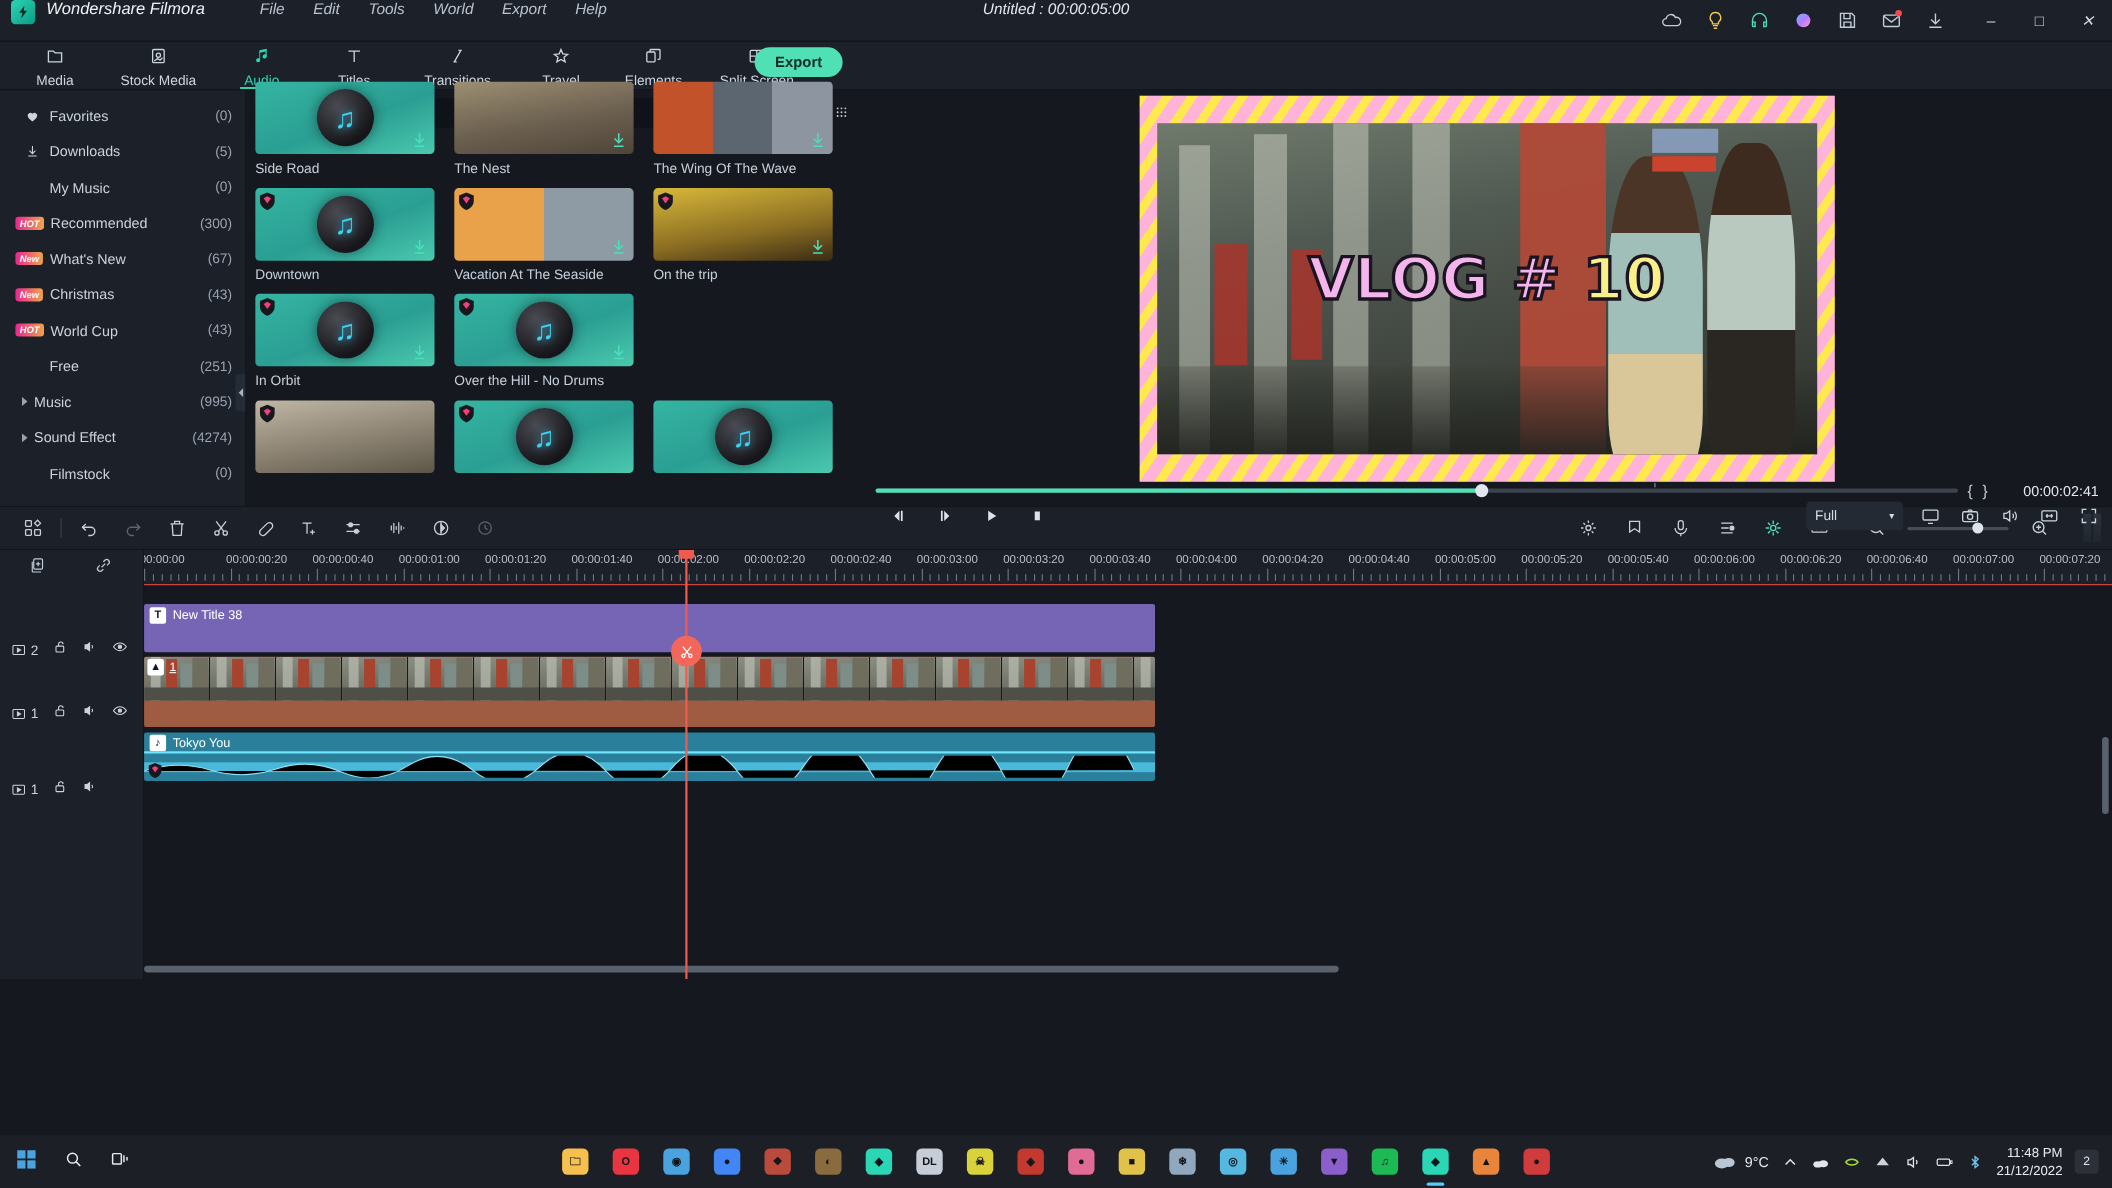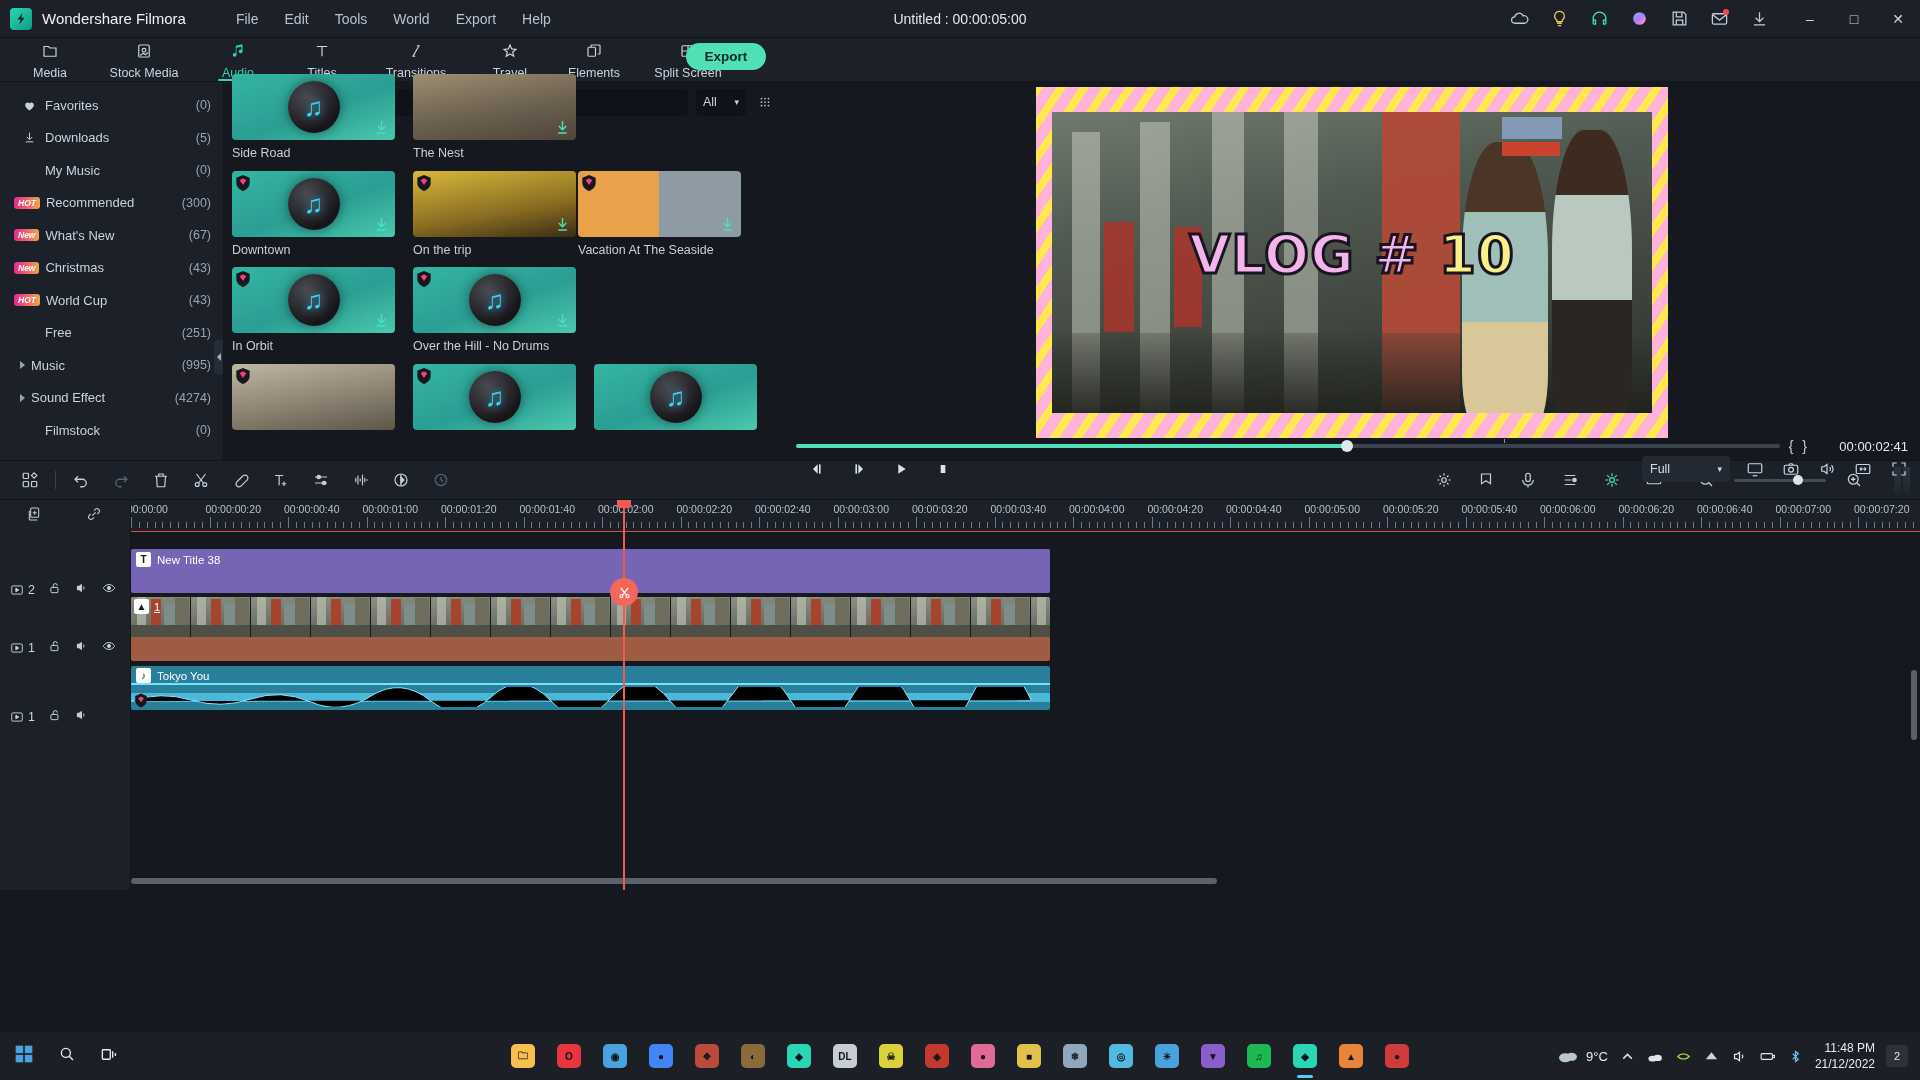--- a/index.html
+++ b/index.html
@@ -1,21 +1,21 @@
 <!DOCTYPE html>
 <html><head>
 <meta charset="utf-8">
 <style>
   * { margin:0; padding:0; box-sizing:border-box; }
   html,body { width:1920px; height:1080px; overflow:hidden;
     background:#15191f; font-family:"Liberation Sans", sans-serif; color:#d8dde4; }
 
   
-  .titlebar { height:38px; background:#1b2029; display:flex; align-items:center;
-    position:relative; border-bottom:1px solid #0f131a; }
+  .titlebar { height:38px; background:#1b2029; display:flex; 
+    position:relative; border-bottom:1px solid #0f131a;font-style:italic; }
   .logo { width:22px; height:22px; margin-left:10px; background:linear-gradient(135deg,#2ad6b3,#0e9b87);
     border-radius:4px; display:flex; align-items:center; justify-content:center; }
   .logo svg { width:14px; height:14px; }
   .app-title { margin-left:10px; font-size:15px; color:#eef2f6; }
   .menu { display:flex; margin-left:50px; gap:26px; }
   .menu div { font-size:14px; color:#b9c2cd; cursor:default; }
   .proj-title { position:absolute; left:50%; transform:translateX(-50%);
     font-size:14px; color:#e3e8ee; }
   .tb-right { margin-left:auto; display:flex; align-items:center; gap:18px; padding-right:10px; }
   .tb-ico { width:22px; height:22px; display:flex; align-items:center; justify-content:center;
@@ -449,60 +449,68 @@
             <div class="cap">Side Road</div>
           </div>
           <div class="card" style="margin-right: 16px;">
             <div class="thumb " style="background:linear-gradient(170deg,#9c8f72,#6c6050 55%,#4e4438)">
               <span class="dl"><svg viewBox="0 0 24 26" fill="none" stroke="currentColor" stroke-width="2.6">
                   <path d="M12 2v14M5 11l7 7 7-7M4 24h16"></path>
                 </svg></span>
             </div>
             <div class="cap">The Nest</div>
           </div>
+          <div class="card" style="margin-right: 0px;">
+            <div class="thumb " style="background:linear-gradient(90deg,#c2522a 0 33%,#5b6670 33% 66%,#8c95a0 66%)">
+              <span class="dl"><svg viewBox="0 0 24 26" fill="none" stroke="currentColor" stroke-width="2.6">
+                  <path d="M12 2v14M5 11l7 7 7-7M4 24h16"></path>
+                </svg></span>
+            </div>
+            <div class="cap">The Wing Of The Wave</div>
+          </div>
         </div>
         <div style="display: flex; width: 100%; gap: 0px;">
           <div class="card" style="margin-right: 16px;">
             <div class="thumb music">
               <div class="disc">
                 <span class="note">♫</span>
               </div>
               <span class="gem"><svg viewBox="0 0 24 26" width="16" height="18">
                   <path d="M12 1l10 4v8c0 6-5 10-10 12C7 23 2 19 2 13V5z" fill="#17181d"></path>
                   <path d="M12 6l5 3-5 7-5-7z" fill="#f2407f"></path>
                 </svg></span>
               <span class="dl"><svg viewBox="0 0 24 26" fill="none" stroke="currentColor" stroke-width="2.6">
                   <path d="M12 2v14M5 11l7 7 7-7M4 24h16"></path>
                 </svg></span>
             </div>
             <div class="cap">Downtown</div>
           </div>
+          <div class="card" style="margin-right: 16px;">
+            <div class="thumb " style="background:linear-gradient(90deg,#e9a24a 0 50%,#8e9aa4 50%)">
+              <span class="gem"><svg viewBox="0 0 24 26" width="16" height="18">
+                  <path d="M12 1l10 4v8c0 6-5 10-10 12C7 23 2 19 2 13V5z" fill="#17181d"></path>
+                  <path d="M12 6l5 3-5 7-5-7z" fill="#f2407f"></path>
+                </svg></span>
+              <span class="dl"><svg viewBox="0 0 24 26" fill="none" stroke="currentColor" stroke-width="2.6">
+                  <path d="M12 2v14M5 11l7 7 7-7M4 24h16"></path>
+                </svg></span>
+            </div>
+            <div class="cap">Vacation At The Seaside</div>
+          </div>
           <div class="card" style="margin-right: 0px;">
             <div class="thumb " style="background:linear-gradient(170deg,#d8b83a,#8a6d22 60%,#3a2c14)">
               <span class="gem"><svg viewBox="0 0 24 26" width="16" height="18">
                   <path d="M12 1l10 4v8c0 6-5 10-10 12C7 23 2 19 2 13V5z" fill="#17181d"></path>
                   <path d="M12 6l5 3-5 7-5-7z" fill="#f2407f"></path>
                 </svg></span>
               <span class="dl"><svg viewBox="0 0 24 26" fill="none" stroke="currentColor" stroke-width="2.6">
                   <path d="M12 2v14M5 11l7 7 7-7M4 24h16"></path>
                 </svg></span>
             </div>
             <div class="cap">On the trip</div>
-          </div>
-          <div class="card" style="margin-right: 16px;">
-            <div class="thumb " style="background:linear-gradient(90deg,#e9a24a 0 50%,#8e9aa4 50%)">
-              <span class="gem"><svg viewBox="0 0 24 26" width="16" height="18">
-                  <path d="M12 1l10 4v8c0 6-5 10-10 12C7 23 2 19 2 13V5z" fill="#17181d"></path>
-                  <path d="M12 6l5 3-5 7-5-7z" fill="#f2407f"></path>
-                </svg></span>
-              <span class="dl"><svg viewBox="0 0 24 26" fill="none" stroke="currentColor" stroke-width="2.6">
-                  <path d="M12 2v14M5 11l7 7 7-7M4 24h16"></path>
-                </svg></span>
-            </div>
-            <div class="cap">Vacation At The Seaside</div>
           </div>
         </div>
         <div style="display: flex; width: 100%; gap: 0px;">
           <div class="card" style="margin-right: 16px;">
             <div class="thumb music">
               <div class="disc">
                 <span class="note">♫</span>
               </div>
               <span class="gem"><svg viewBox="0 0 24 26" width="16" height="18">
                   <path d="M12 1l10 4v8c0 6-5 10-10 12C7 23 2 19 2 13V5z" fill="#17181d"></path>

